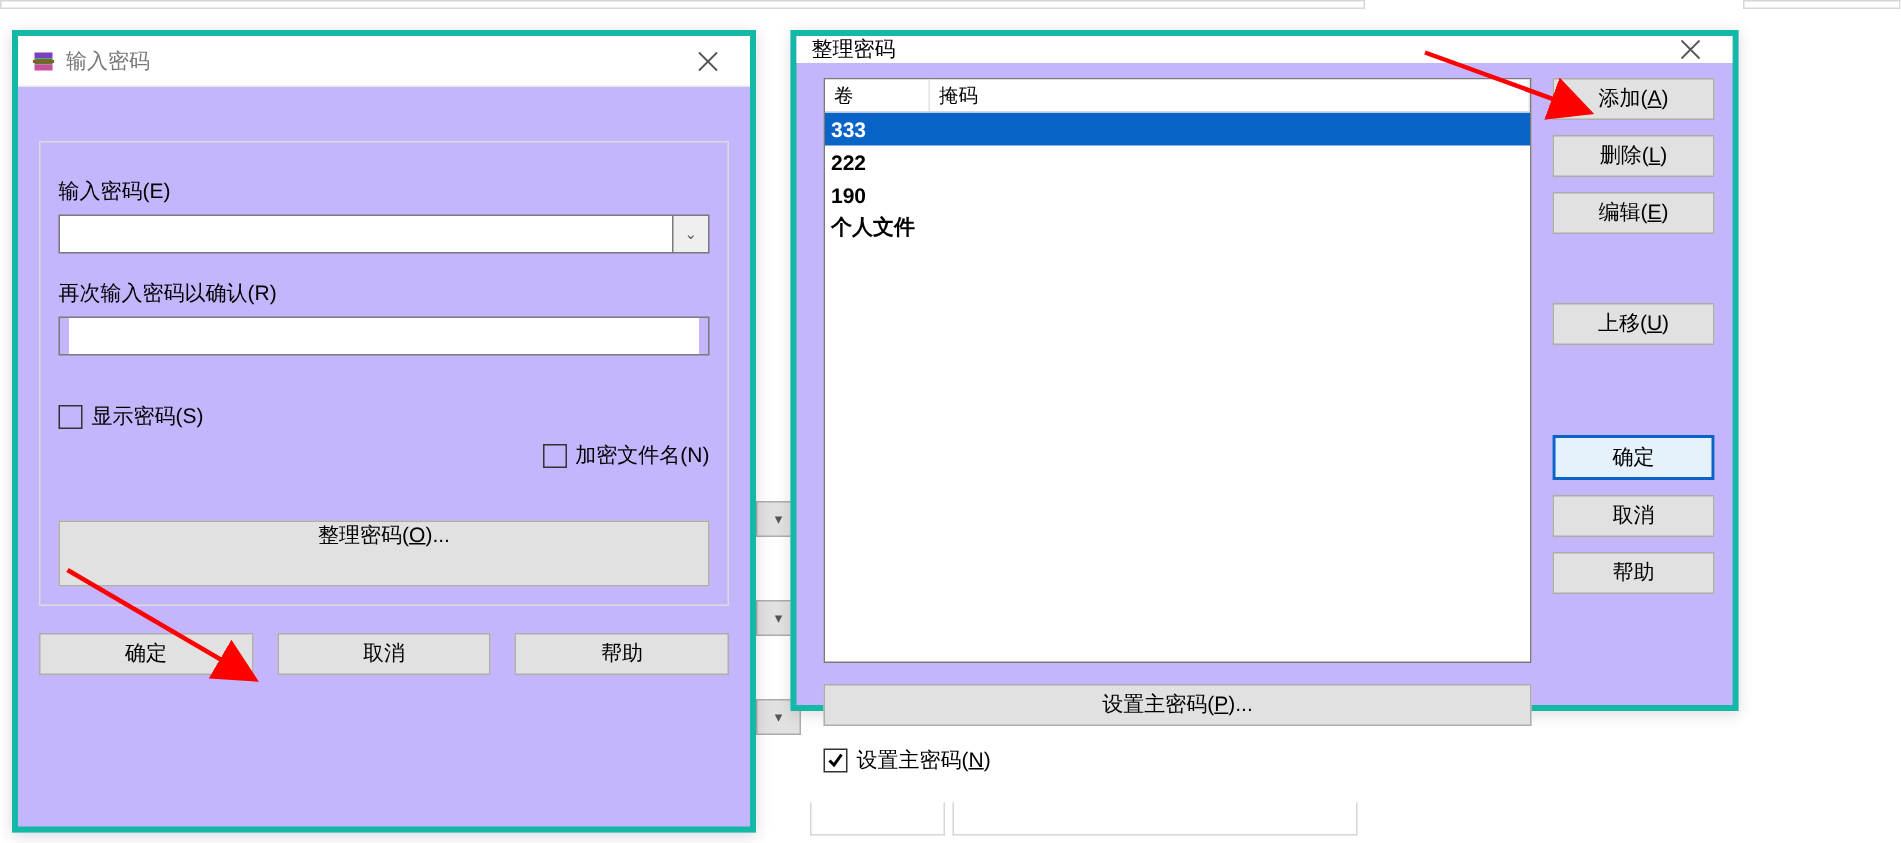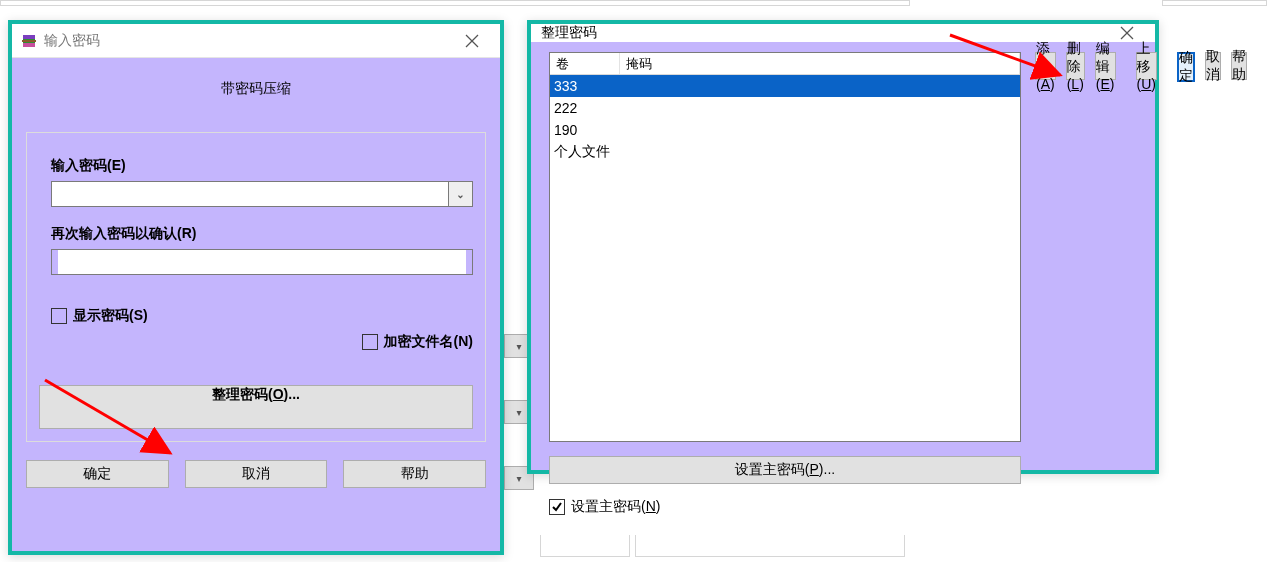--- a/index.html
+++ b/index.html
@@ -32,21 +32,21 @@
   .titlebar .icon { width:18px; height:18px; margin-right:6px; display:flex; align-items:center; justify-content:center; }
   .titlebar .ttl { color:#777; }
   .titlebar .spacer { flex:1; }
   .close-x { width:40px; height:100%; display:flex; align-items:center; justify-content:center; color:#555; }
   .close-x svg { stroke:#555; }
   .body { flex:1; padding:8px 14px; display:flex; flex-direction:column; position:relative;}
 
   
   #dlg-pwd { left:8px; top:20px; width:496px; height:535px; }
   #dlg-pwd .section-title { text-align:center; margin:14px 0 6px; }
-  .group-frame { border:1px solid #dcdcdc; height:310px; position:relative; padding:20px 12px 12px 24px; margin-top:28px;font-weight:bold;}
+  .group-frame { border:1px solid #dcdcdc; height:310px; position:relative; padding:20px 12px 12px 12px; margin-top:28px;}
   .fld-lbl { margin:4px 0 6px; }
   .combo { display:flex; border:1px solid #7a7a7a; height:26px; }
   .combo input { flex:1; border:none; outline:none; padding:0 6px; font:inherit; }
   .combo .dd { width:24px; border-left:1px solid #7a7a7a; display:flex; align-items:center; justify-content:center; background:#efefef;}
   .textfield { border:1px solid #7a7a7a; height:26px; padding:0 6px; }
   .textfield input { width:100%; height:100%; border:none; outline:none; font:inherit; }
   .chk-row { display:flex; align-items:center; margin:4px 0; }
   .chk-row .box { width:16px; height:16px; border:1.5px solid #333; margin-right:6px; }
   .wide-btn { height:44px; border:1px solid #adadad; background:#e1e1e1; display:flex; align-items:flex-start; justify-content:center; margin-top:auto;}
   .wide-btn .ul { text-decoration:underline; }
@@ -59,26 +59,26 @@
   #dlg-mgr .body { flex-direction:row; padding:10px 12px 12px 18px; gap:14px; }
   .mgr-left { flex:1; display:flex; flex-direction:column; }
   .listwrap { border:1px solid #7a7a7a; height:390px; display:flex; flex-direction:column; background:#fff; }
   .listhdr { display:flex; height:22px; border-bottom:1px solid #d9d9d9; background:#fff; font-size:13px; }
   .listhdr .col { padding:2px 6px; border-right:1px solid #e3e3e3; }
   .col.c1 { width:70px; }
   .col.c2 { flex:1; }
   .listbody { flex:1; overflow:auto; }
   .listrow { height:22px; display:flex; align-items:center; padding:0 2px; font-size:14px; }
   .listrow.sel { background:#0a63c7; color:#fff; }
-  .listrow .c1v { width:72px; padding-left:2px;}
+  .listrow .c1v { width:72px; padding-left:2px;font-weight:bold;}
   .setbtn { margin-top:14px; height:28px; border:1px solid #adadad; background:#e1e1e1; display:flex; align-items:center; justify-content:center; }
   .auto-row { margin-top:14px; display:flex; align-items:center; }
   .auto-row .chkbox { width:16px; height:16px; border:1.5px solid #333; margin-right:6px; display:flex; align-items:center; justify-content:center; }
   .auto-row .chkbox svg { stroke:#000; }
-  .mgr-right { width:108px; display:flex; flex-direction:row; gap:10px; }
+  .mgr-right { width:108px; display:flex; flex-direction:column; gap:10px; }
   .rbtn { height:28px; border:1px solid #adadad; background:#e1e1e1; display:flex; align-items:center; justify-content:center; }
   .rbtn.primary { border:2px solid #0a63c7; background:#e5f1fb; height:30px;}
   .rgap-sm { height:26px; }
   .rgap-lg { height:40px; }
 
   .ul { text-decoration:underline; }
 
   
   .arrow { position:absolute; pointer-events:none; }
   .arrow svg { overflow:visible; }
@@ -120,21 +120,20 @@
     <span class="ttl">输入密码</span>
     <span class="spacer"></span>
     <span class="close-x">
       <svg width="14" height="14" viewBox="0 0 14 14">
           <line x1="1" y1="1" x2="13" y2="13" stroke-width="1.2"></line>
           <line x1="13" y1="1" x2="1" y2="13" stroke-width="1.2"></line>
         </svg>
     </span>
   </div>
   <div class="body">
-    <div class="section-title">带密码压缩</div>
 
     <div class="group-frame">
       <div class="fld-lbl">输入密码(E)</div>
       <div class="combo">
         <input type="password" value="" style="">
         <div class="dd">
             <span class="chev">⌄</span>
           </div>
       </div>
 

